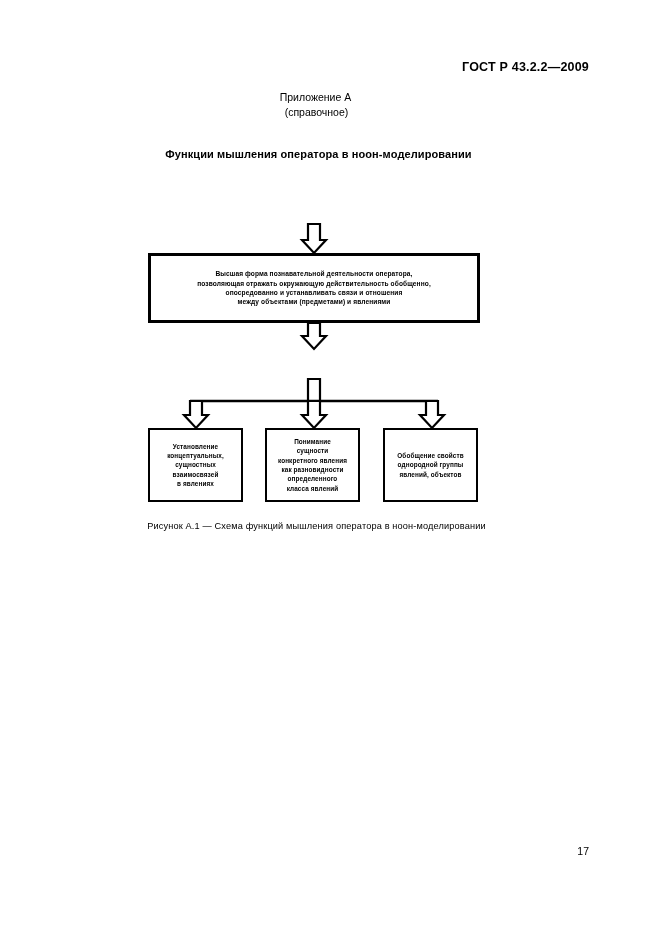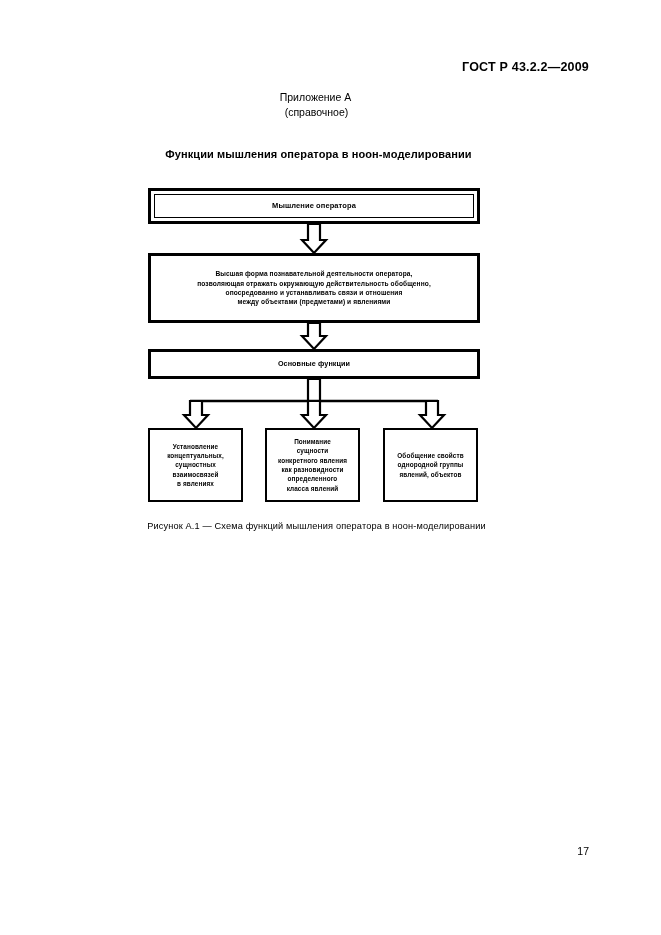--- a/index.html
+++ b/index.html
@@ -208,38 +208,30 @@
 
         <path d="M 190 401 L 190 415 L 184 415 L 196 428 L 208 415 L 202 415 L 202 401 Z"></path>
 
         <path d="M 308 401 L 308 415 L 302 415 L 314 428 L 326 415 L 320 415 L 320 401 Z"></path>
 
         <path d="M 426 401 L 426 415 L 420 415 L 432 428 L 444 415 L 438 415 L 438 401 Z"></path>
       </g>
     </svg>
   </div>
 
-  <div class="node" id="node-thinking">
-    <div class="inner-frame">
-      <span class="node-text">Мышление оператора</span>
-    </div>
-  </div>
 
   <div class="node" id="node-definition">
     <span class="node-text">
       <span>Высшая форма познавательной деятельности оператора,</span><br>
       <span>позволяющая отражать окружающую действительность обобщенно,</span><br>
       <span>опосредованно и устанавливать связи и отношения</span><br>
       <span>между объектами (предметами) и явлениями</span>
     </span>
   </div>
 
-  <div class="node" id="node-mainfunctions">
-    <span class="node-text">Основные функции</span>
-  </div>
 
   <div class="node leaf" id="node-leaf-0">
     <span class="node-text">
       <span>Установление</span><br>
       <span>концептуальных,</span><br>
       <span>сущностных</span><br>
       <span>взаимосвязей</span><br>
       <span>в явлениях</span>
     </span>
   </div>

